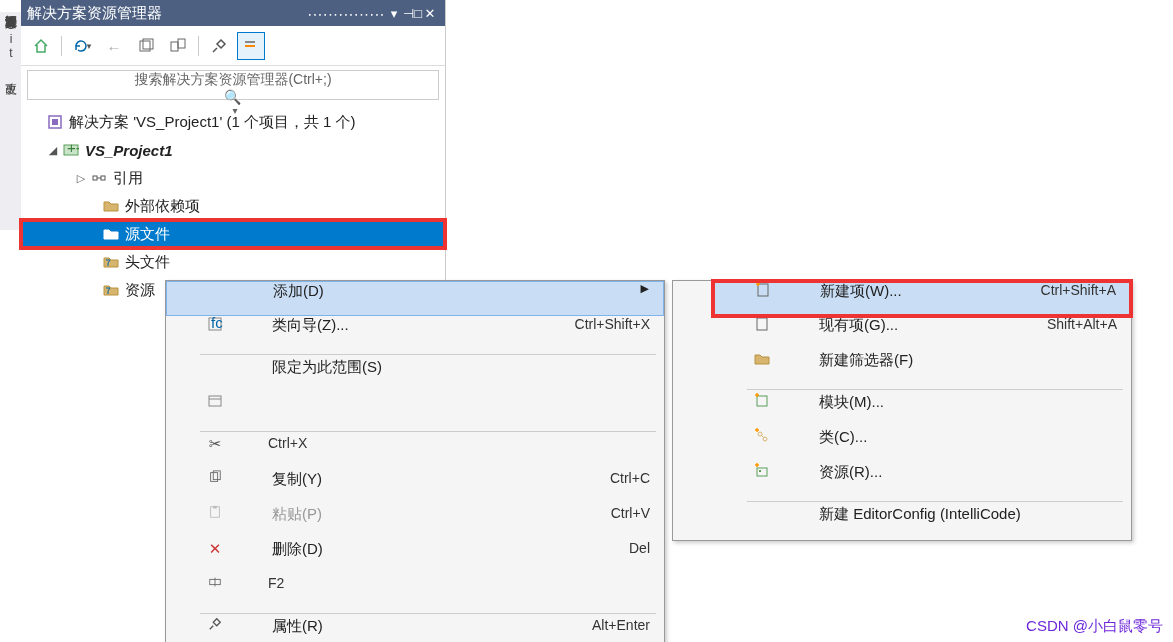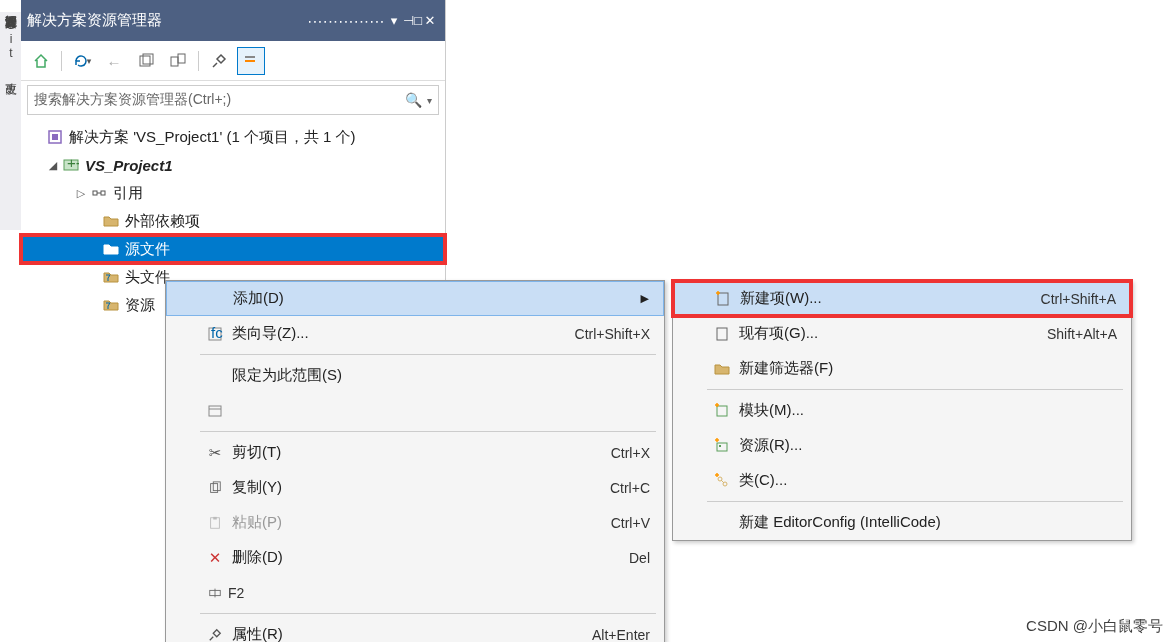--- a/index.html
+++ b/index.html
@@ -5,65 +5,65 @@
 * { box-sizing: border-box; margin: 0; padding: 0; font-family: "Microsoft YaHei", -apple-system, sans-serif; font-size: 15px; }
 body { background: #fff; width: 1173px; height: 642px; position: relative; overflow: hidden; }
 
 
 .vtabs { position: absolute; left: 0; top: 0; width: 21px; height: 230px; background: #eeeef2; display: flex; flex-direction: column; }
 .vtab { writing-mode: vertical-rl; text-orientation: upright; font-size: 12px; padding: 6px 2px; color: #444; }
 .vtab.active { background: #fff; }
 
 
 .panel { position: absolute; left: 21px; top: 0; width: 425px; border-right: 1px solid #ccc; background: #fff; }
-.panel-title { background: #4d6082; color: #fff; height: 41px; display: flex; align-items: center; padding: 0 6px; font-size: 14px; }
+.panel-title { background: #4d6082; color: #fff; height: 26px; display: flex; align-items: center; padding: 0 6px; font-size: 14px; }
 .panel-title .text { flex: 1; }
 .panel-title .dots { color: #fff; letter-spacing: 1px; margin-left: 4px; }
 .panel-title .ctl { width: 18px; text-align: center; cursor: pointer; font-size: 13px; }
 
 
 .toolbar { height: 40px; display: flex; align-items: center; padding: 0 6px; gap: 4px; border-bottom: 1px solid #ddd; }
 .tbtn { width: 28px; height: 28px; display: flex; align-items: center; justify-content: center; color: #555; }
 .tbtn.active { border: 1px solid #007acc; background: #e6f2fb; }
 .tsep { width: 1px; height: 20px; background: #ccc; margin: 0 2px; }
 
 
-.search { margin: 4px 6px; height: 30px; border: 1px solid #ccc; display: flex; align-items: center; padding: 0 6px; color: #666; }
+.search { margin: 4px 6px; height: 30px; border: 1px solid #ccc; display: flex; align-items: center; padding: 0 6px; color: #666; flex-direction: column; }
 .search .ph { flex: 1; font-size: 14px; }
 .search .mag { font-size: 14px; }
 
 
 .tree { padding: 4px 0 10px 0; }
 .node { display: flex; align-items: center; height: 28px; padding-left: 6px; color: #222; white-space: nowrap; }
 .node .exp { width: 16px; text-align: center; color: #555; font-size: 11px; }
 .node .icon { width: 20px; display: inline-flex; justify-content: center; }
 .node .lbl { margin-left: 4px; }
 .node.bold .lbl { font-weight: 700; font-style: italic; }
 .node.sel { background: #007acc; color: #fff; }
 .node.sel .icon svg * { stroke: #fff; }
 .indent1 { padding-left: 24px; }
 .indent2 { padding-left: 52px; }
 .indent3 { padding-left: 80px; }
 .redbox { outline: 4px solid #e33; outline-offset: -2px; }
 
 
 .menu { position: absolute; background: #f5f5f5; border: 1px solid #999; box-shadow: 2px 2px 4px rgba(0,0,0,0.2); }
 .menu1 { left: 165px; top: 280px; width: 500px; }
-.menu2 { left: 672px; top: 280px; width: 460px; }
-.mitem { display: flex; align-items: center; height: 35px; padding: 0 14px 0 8px; color: #222; }
+.menu2 { left: 672px; top: 280px; width: 460px; padding-left: 40px; }
+.mitem { display: flex; align-items: flex-start; height: 35px; padding: 0 14px 0 8px; color: #222; gap: 40px; }
 .mitem.hov { background: #c9def5; border: 1px solid #7eb4ea; }
 .mitem.disabled { color: #999; }
 .mitem .micon { width: 26px; display: inline-flex; justify-content: center; color: #555; margin-left: 28px; }
 .mitem .mlbl { flex: 1; margin-left: 4px; }
 .mitem .mkey { color: #333; font-size: 14px; }
 .mitem .arrow { margin-left: 8px; font-size: 11px; }
 .msep { height: 1px; background: #ccc; margin: 3px 8px 3px 34px; }
 
 
-.watermark { position: absolute; right: 10px; bottom: 6px; color: #404040; font-size: 15px; }
+.watermark { position: absolute; right: 10px; bottom: 6px; color: #6d28d9; font-size: 15px; }
 
 
 .ico-folder { fill: #d7b56e; stroke: #b8923f; }
 .ico-proj { fill: #c9e4c9; stroke: #5a9e5a; }
 </style>
 </head>
 <body>
 
 <div class="vtabs">
   <div class="vtab active">解决方案资源管理器</div>
@@ -220,21 +220,20 @@
     <span class="micon">
         <svg width="16" height="16" viewBox="0 0 16 16">
           <rect x="2" y="3" width="12" height="10" fill="none" stroke="#888"></rect>
           <line x1="2" y1="6" x2="14" y2="6" stroke="#888"></line>
         </svg>
       </span>
   </div>
   <div class="msep"></div>
   <div class="mitem">
     <span class="micon">✂</span>
-    <span class="mlbl">剪切(T)</span>
     <span class="mkey">Ctrl+X</span>
   </div>
   <div class="mitem">
     <span class="micon">
         <svg width="14" height="14" viewBox="0 0 16 16">
           <rect x="3" y="3" width="8" height="10" fill="none" stroke="#666"></rect>
           <rect x="6" y="1" width="8" height="10" fill="none" stroke="#666"></rect>
         </svg>
       </span>
     <span class="mlbl">复制(Y)</span>
@@ -306,42 +305,42 @@
   </div>
   <div class="msep"></div>
   <div class="mitem">
     <span class="micon">
         <svg width="16" height="16" viewBox="0 0 16 16">
           <rect x="3" y="3" width="10" height="10" fill="none" stroke="#5a9e5a"></rect>
           <path d="M1 2h4M3 0v4" stroke="#f90" stroke-width="1.5"></path>
         </svg>
       </span>
     <span class="mlbl">模块(M)...</span>
-  </div>
-  <div class="mitem">
-    <span class="micon">
-        <svg width="16" height="16" viewBox="0 0 16 16">
-          <rect x="3" y="5" width="10" height="8" fill="none" stroke="#5a9e5a"></rect>
-          <rect x="5" y="7" width="2" height="2" fill="#5a9e5a"></rect>
-          <path d="M1 2h4M3 0v4" stroke="#f90" stroke-width="1.5"></path>
-        </svg>
-      </span>
-    <span class="mlbl">资源(R)...</span>
   </div>
   <div class="mitem">
     <span class="micon">
         <svg width="16" height="16" viewBox="0 0 16 16">
           <circle cx="6" cy="6" r="2" fill="none" stroke="#d7b56e"></circle>
           <circle cx="11" cy="11" r="2" fill="none" stroke="#d7b56e"></circle>
           <line x1="7" y1="7" x2="10" y2="10" stroke="#d7b56e"></line>
           <path d="M1 2h4M3 0v4" stroke="#f90" stroke-width="1.5"></path>
         </svg>
       </span>
     <span class="mlbl">类(C)...</span>
   </div>
+  <div class="mitem">
+    <span class="micon">
+        <svg width="16" height="16" viewBox="0 0 16 16">
+          <rect x="3" y="5" width="10" height="8" fill="none" stroke="#5a9e5a"></rect>
+          <rect x="5" y="7" width="2" height="2" fill="#5a9e5a"></rect>
+          <path d="M1 2h4M3 0v4" stroke="#f90" stroke-width="1.5"></path>
+        </svg>
+      </span>
+    <span class="mlbl">资源(R)...</span>
+  </div>
   <div class="msep"></div>
   <div class="mitem">
     <span class="micon"></span>
     <span class="mlbl">新建 EditorConfig (IntelliCode)</span>
   </div>
 </div>
 
 <div class="watermark">CSDN @小白鼠零号</div>
 
 </body></html>

